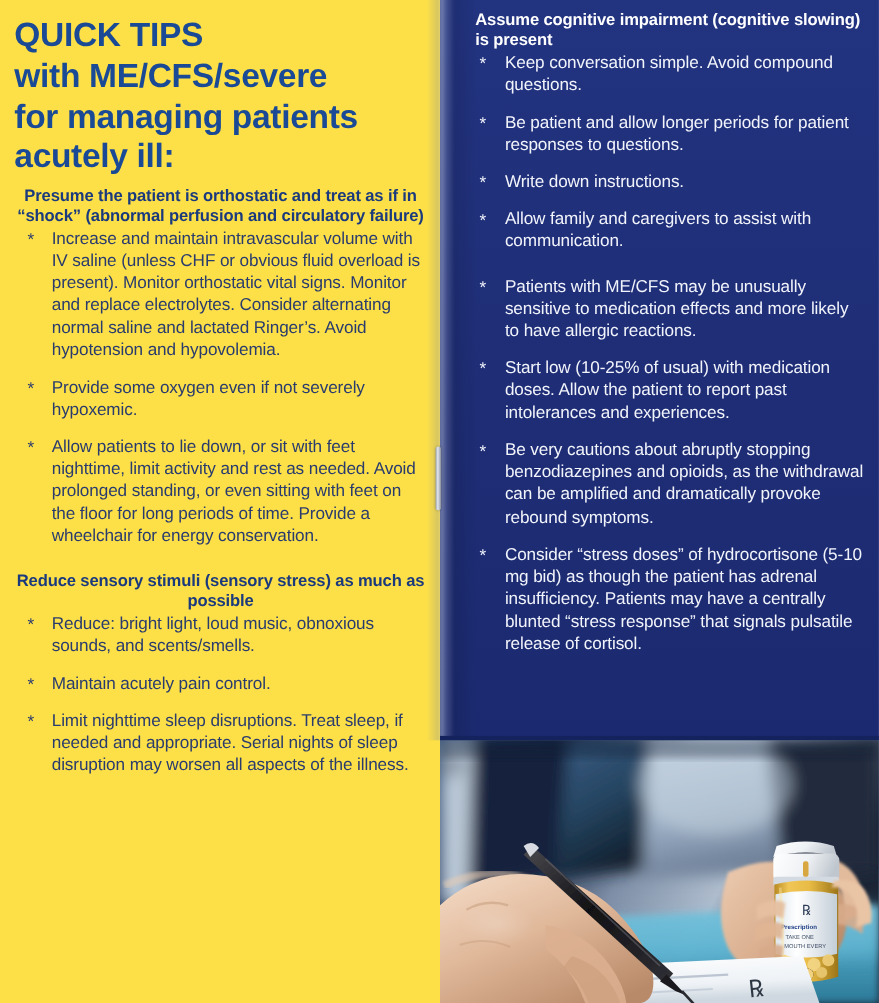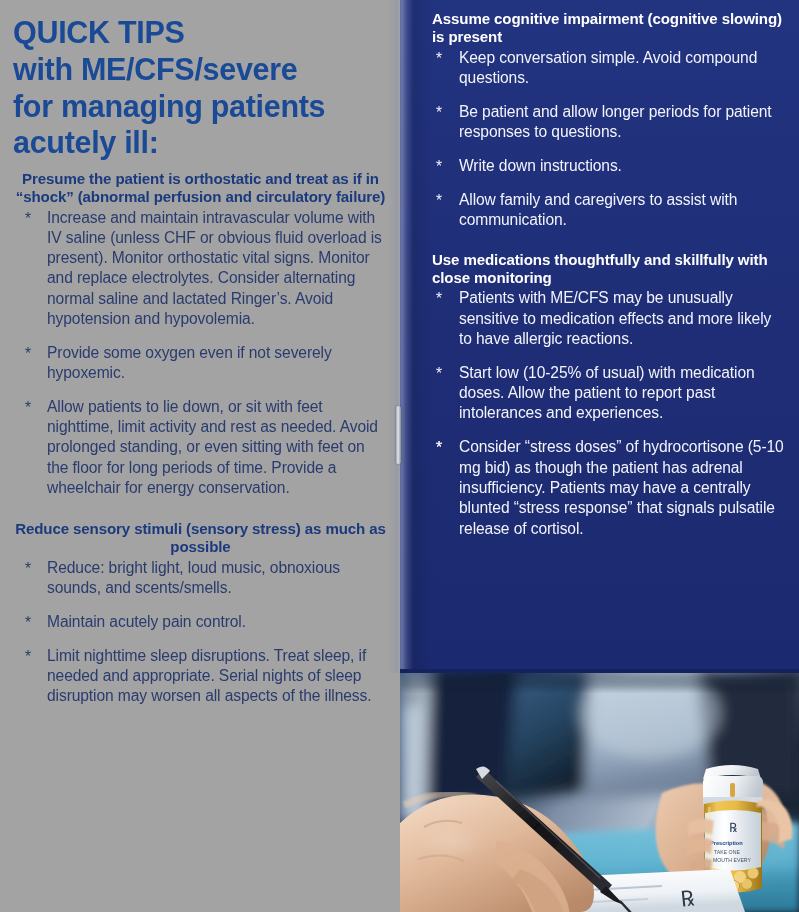--- a/index.html
+++ b/index.html
@@ -19,21 +19,21 @@
     background: #ffffff;
   }
 
   
   .left-col {
     position: absolute;
     left: 0;
     top: 0;
     width: 400px;
     height: 912px;
-    background: #a3a3a3;
+    background: #fde047;
     box-sizing: border-box;
     padding: 14px 12px 0 13px;
   }
   .title {
     color: #1a4a96;
     font-weight: bold;
     font-size: 30.5px;
     line-height: 1.205;
     letter-spacing: -0.3px;
     margin: 0 0 9px 0;
@@ -199,25 +199,24 @@
     <h2 class="sec-head-light">Assume cognitive impairment (cognitive slowing) is present</h2>
     <ul class="bullets-light">
       <li><span class="ast">*</span><span>Keep conversation simple.  Avoid compound questions.</span></li>
       <li><span class="ast">*</span><span>Be patient and allow longer periods for patient responses to questions.</span></li>
       <li><span class="ast">*</span><span>Write down instructions.</span></li>
       <li><span class="ast">*</span><span>Allow family and caregivers to assist with communication.</span></li>
     </ul>
 
     <div class="gap-block-blue"></div>
 
-    <h2 class="sec-head-light">Use medications thoughtfully and skillfully with close monitoring</h2>
     <ul class="bullets-light">
       <li><span class="ast">*</span><span>Patients with ME/CFS may be unusually sensitive to medication effects and more likely to have allergic reactions.</span></li>
       <li><span class="ast">*</span><span>Start low (10-25% of usual) with medication doses.  Allow the patient to report past intolerances and experiences.</span></li>
-      <li><span class="ast">*</span></li>
+      <li><span class="ast">*</span><span>Be very cautions about abruptly stopping benzodiazepines and opioids, as the withdrawal can be amplified and dramatically provoke rebound symptoms.</span></li>
       <li><span class="ast">*</span><span>Consider “stress doses” of hydrocortisone (5-10 mg bid) as though the patient has adrenal insufficiency.  Patients may have a centrally blunted “stress response” that signals pulsatile release of cortisol.</span></li>
     </ul>
   </div>
 
   <div class="fold-shadow"></div>
   <div class="staple"></div>
   <div class="photo-rule"></div>
 
   <div class="photo">
     <svg viewBox="0 0 399 239" preserveAspectRatio="xMidYMid slice">

